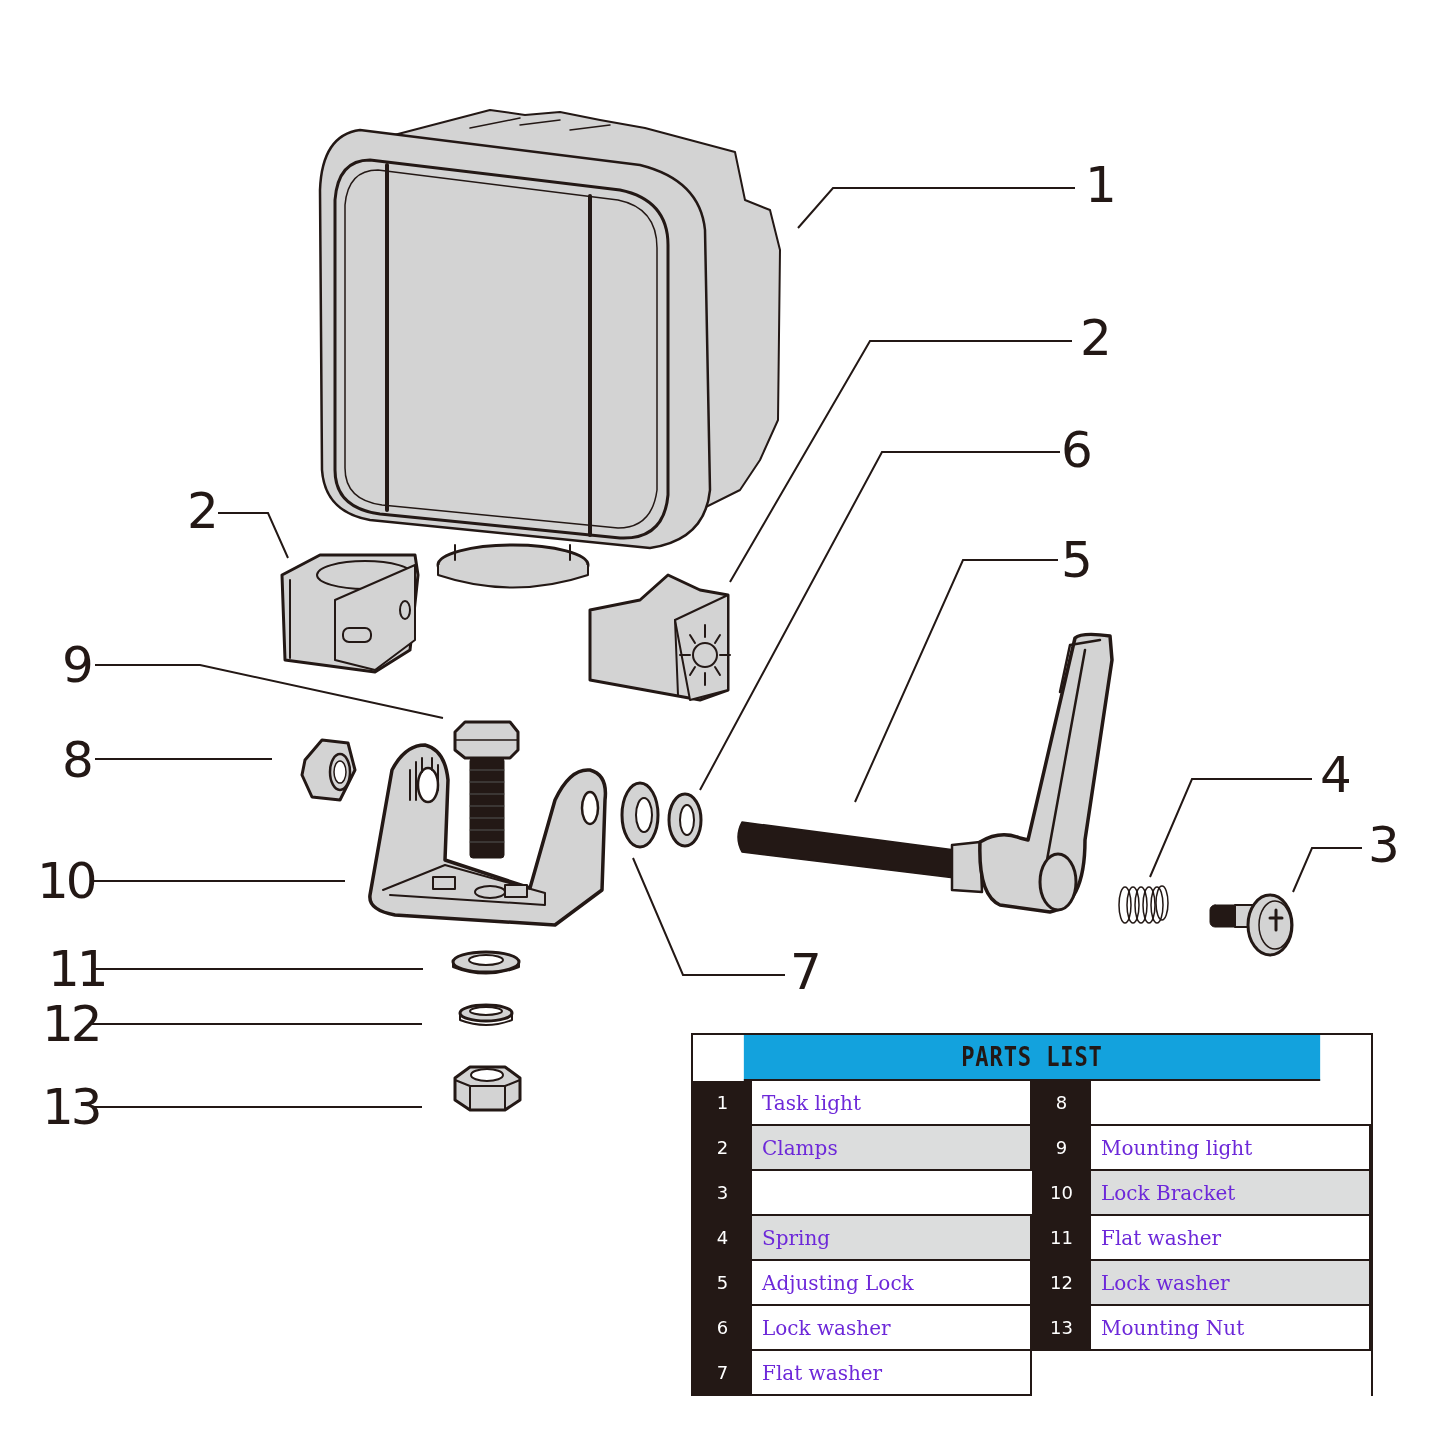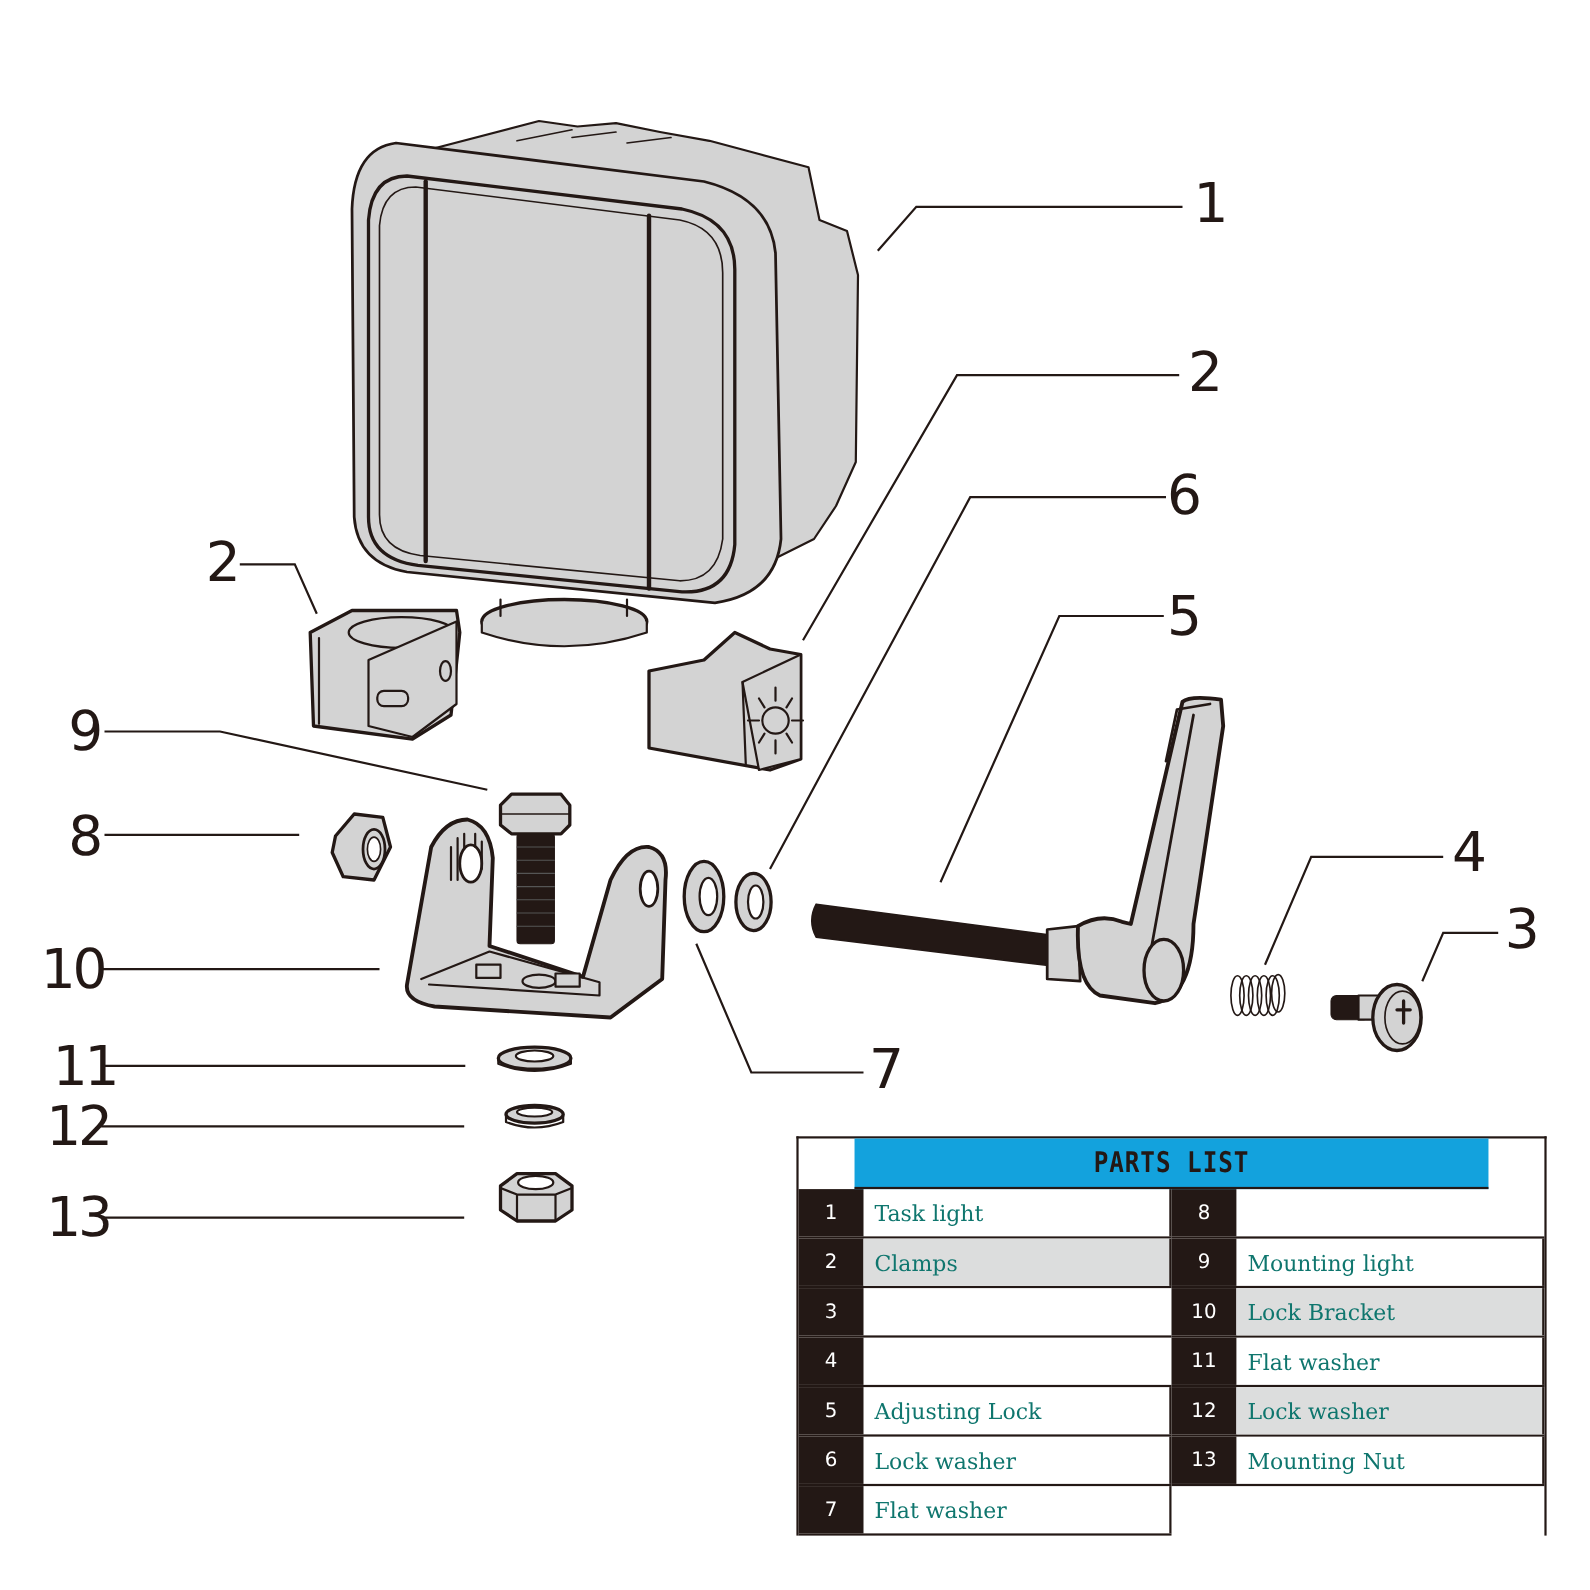--- a/index.html
+++ b/index.html
@@ -1,25 +1,25 @@
 <!DOCTYPE html>
 <html><head>
 <meta charset="utf-8">
 <style>
   html, body { margin: 0; padding: 0; background: #ffffff; }
   body { width: 1445px; height: 1445px; position: relative; overflow: hidden; font-family: "Liberation Sans", sans-serif; }
   #drawing { position: absolute; left: 0; top: 0; width: 1445px; height: 1445px; }
   .callout-num { position: absolute; font-family: "DejaVu Sans", sans-serif; font-size: 50px; color: #231815; line-height: 1; letter-spacing: -3px; }
-  .parts-table { position: absolute; left: 724px; top: 1033px; width: 682px; border: 2px solid #231815; border-bottom: none; box-sizing: border-box; background: #fff; }
+  .parts-table { position: absolute; left: 691px; top: 1033px; width: 682px; border: 2px solid #231815; border-bottom: none; box-sizing: border-box; background: #fff; }
   .parts-header { height: 44px; background: #13a2dd; border-bottom: 2px solid #231815; display: flex; align-items: center; justify-content: center; font-family: "DejaVu Sans Mono", monospace; font-weight: bold; font-size: 26px; color: #231815; letter-spacing: 1px; transform: scaleX(0.85); }
   .parts-cols { display: flex; }
   .parts-col { width: 50%; }
   .parts-row { height: 43px; display: flex; border-bottom: 2px solid #231815; box-sizing: content-box; }
   .parts-num { width: 59px; background: #231815; color: #fff; display: flex; align-items: center; justify-content: center; font-family: "DejaVu Sans", sans-serif; font-size: 18px; }
-  .parts-name { flex: 1; display: flex; align-items: center; padding-left: 10px; font-family: "DejaVu Serif", serif; font-size: 20px; color: #0f766e; border-right: 2px solid #231815; }
+  .parts-name { flex: 1; display: flex; align-items: center; padding-left: 10px; font-family: "DejaVu Serif", serif; font-size: 20px; color: #6d28d9; border-right: 2px solid #231815; }
   .parts-name.alt { background: #dcdddd; }
   .parts-col.right .parts-row:last-child { }
 </style>
 </head>
 <body>
 
 <svg id="drawing" viewBox="0 0 1445 1445" xmlns="http://www.w3.org/2000/svg">
   <g stroke="#231815" fill="#d3d3d3" stroke-linejoin="round" stroke-linecap="round">
 
     <g>
@@ -188,20 +188,21 @@
         </div>
       <div class="parts-row">
           <div class="parts-num">2</div>
           <div class="parts-name alt">Clamps</div>
         </div>
       <div class="parts-row">
           <div class="parts-num">3</div>
         </div>
       <div class="parts-row">
           <div class="parts-num">4</div>
+          <div class="parts-name alt">Spring</div>
         </div>
       <div class="parts-row">
           <div class="parts-num">5</div>
           <div class="parts-name">Adjusting Lock</div>
         </div>
       <div class="parts-row">
           <div class="parts-num">6</div>
           <div class="parts-name">Lock washer</div>
         </div>
       <div class="parts-row">

